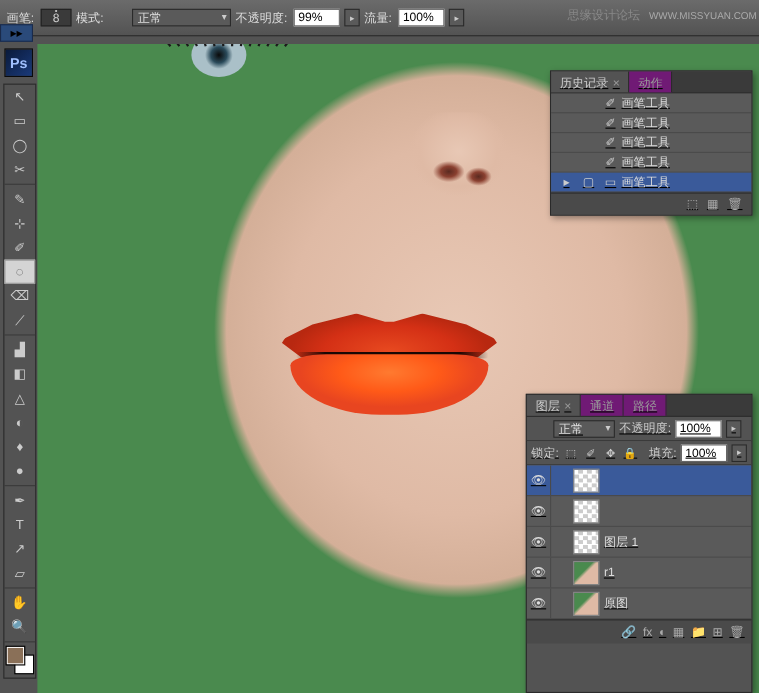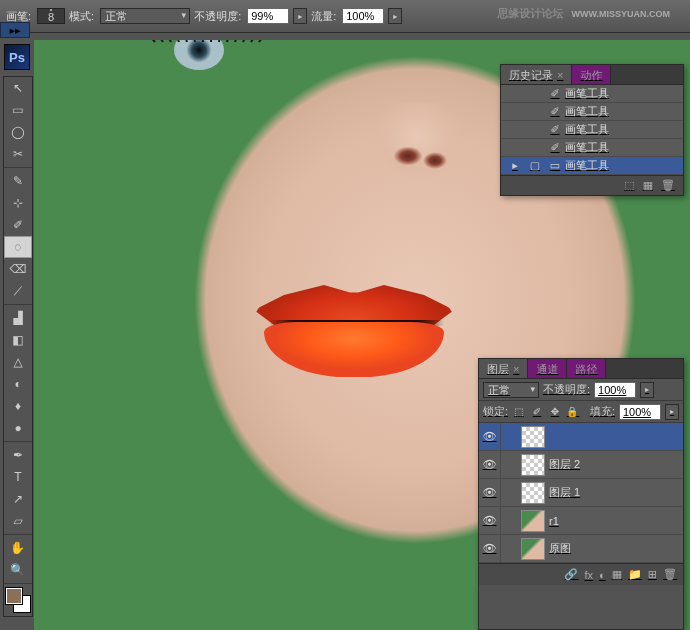--- a/index.html
+++ b/index.html
@@ -1,26 +1,26 @@
 <!DOCTYPE html>
 <html><head>
 <meta charset="utf-8">
 <style>
 *{margin:0;padding:0;box-sizing:border-box;font-family:"Microsoft YaHei",Arial,sans-serif;font-size:11px;}
 body{background:#535353;width:690px;height:630px;position:relative;overflow:hidden;}
 .topbar{background:linear-gradient(#6b6b6b,#535353);height:22px;display:flex;align-items:center;padding:16px 6px;color:#ddd;gap:4px;border-bottom:1px solid #2a2a2a;}
 .topbar .lbl{margin-right:2px;}
 .brush-prev{width:28px;height:16px;background:#3a3a3a;border:1px solid #222;display:flex;flex-direction:column;align-items:center;justify-content:center;color:#ccc;font-size:9px;}
 .brush-prev .dot{width:2px;height:2px;background:#ccc;border-radius:50%;}
-.dd{background:#5a5a5a;border:1px solid #2a2a2a;color:#ddd;height:16px;padding:0 14px 0 4px;position:relative;min-width:60px;}
+.dd{background:#5a5a5a;border:1px solid #2a2a2a;color:#ddd;height:16px;padding:0 14px 0 4px;position:relative;min-width:60px;margin-left:20px;}
 .dd::after{content:"▾";position:absolute;right:3px;top:1px;font-size:9px;color:#ccc;}
 .dd.wide{min-width:90px;}
 .numbox{background:#fff;border:1px solid #666;color:#000;height:16px;width:42px;padding:0 3px;font-size:11px;}
 .arrow{width:14px;height:16px;background:#5a5a5a;border:1px solid #2a2a2a;color:#ccc;font-size:8px;display:flex;align-items:center;justify-content:center;}
-.watermark{position:absolute;right:20px;top:4px;font-size:14px;color:#888;font-weight:bold;}
+.watermark{position:absolute;right:2px;top:4px;font-size:14px;color:#888;font-weight:normal;}
 .watermark .sub{font-size:9px;color:#aaa;margin-left:8px;}
 .under-top{position:absolute;left:0;top:22px;width:30px;height:16px;background:#2a4a7a;border:1px solid #1a2a4a;display:flex;align-items:center;justify-content:center;}
 .ps-logo{position:absolute;left:4px;top:44px;width:26px;height:26px;background:linear-gradient(135deg,#0a1a3a,#1a3a7a);border:1px solid #0a0a0a;display:flex;align-items:center;justify-content:center;color:#a0c0ff;font-weight:bold;font-size:13px;}
 .toolbox{position:absolute;left:3px;top:76px;width:30px;background:#535353;border:1px solid #2a2a2a;}
 .toolbox .tool{width:28px;height:22px;display:flex;align-items:center;justify-content:center;color:#ccc;font-size:12px;position:relative;}
 .toolbox .tool.sel{background:#d4d4d4;color:#333;border:1px solid #999;}
 .toolbox .sep{height:1px;background:#3a3a3a;margin:2px 0;}
 .swatch{width:24px;height:24px;position:relative;margin:4px auto;}
 .swatch .fg{width:16px;height:16px;background:#8a7058;border:1px solid #fff;outline:1px solid #000;position:absolute;left:0;top:0;}
 .swatch .bg{width:16px;height:16px;background:#fff;border:1px solid #fff;outline:1px solid #000;position:absolute;right:0;bottom:0;}
@@ -226,21 +226,20 @@
   <div class="lay-body" id="lay-rows">
       <div class="lay-row sel">
         <span class="vis">👁</span>
         <span class="link"></span>
         <span class="thumb checker"></span>
       </div>
       <div class="lay-row">
         <span class="vis">👁</span>
         <span class="link"></span>
         <span class="thumb checker"></span>
-        <span class="name">图层 2</span>
       </div>
       <div class="lay-row">
         <span class="vis">👁</span>
         <span class="link"></span>
         <span class="thumb checker"></span>
         <span class="name">图层 1</span>
       </div>
       <div class="lay-row">
         <span class="vis">👁</span>
         <span class="link"></span>

